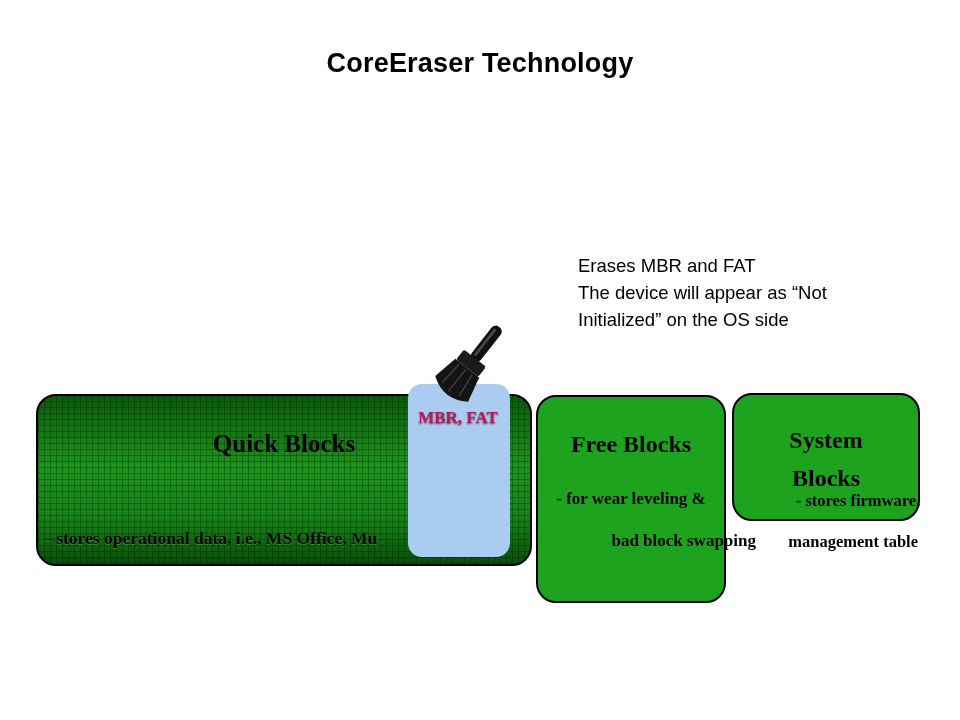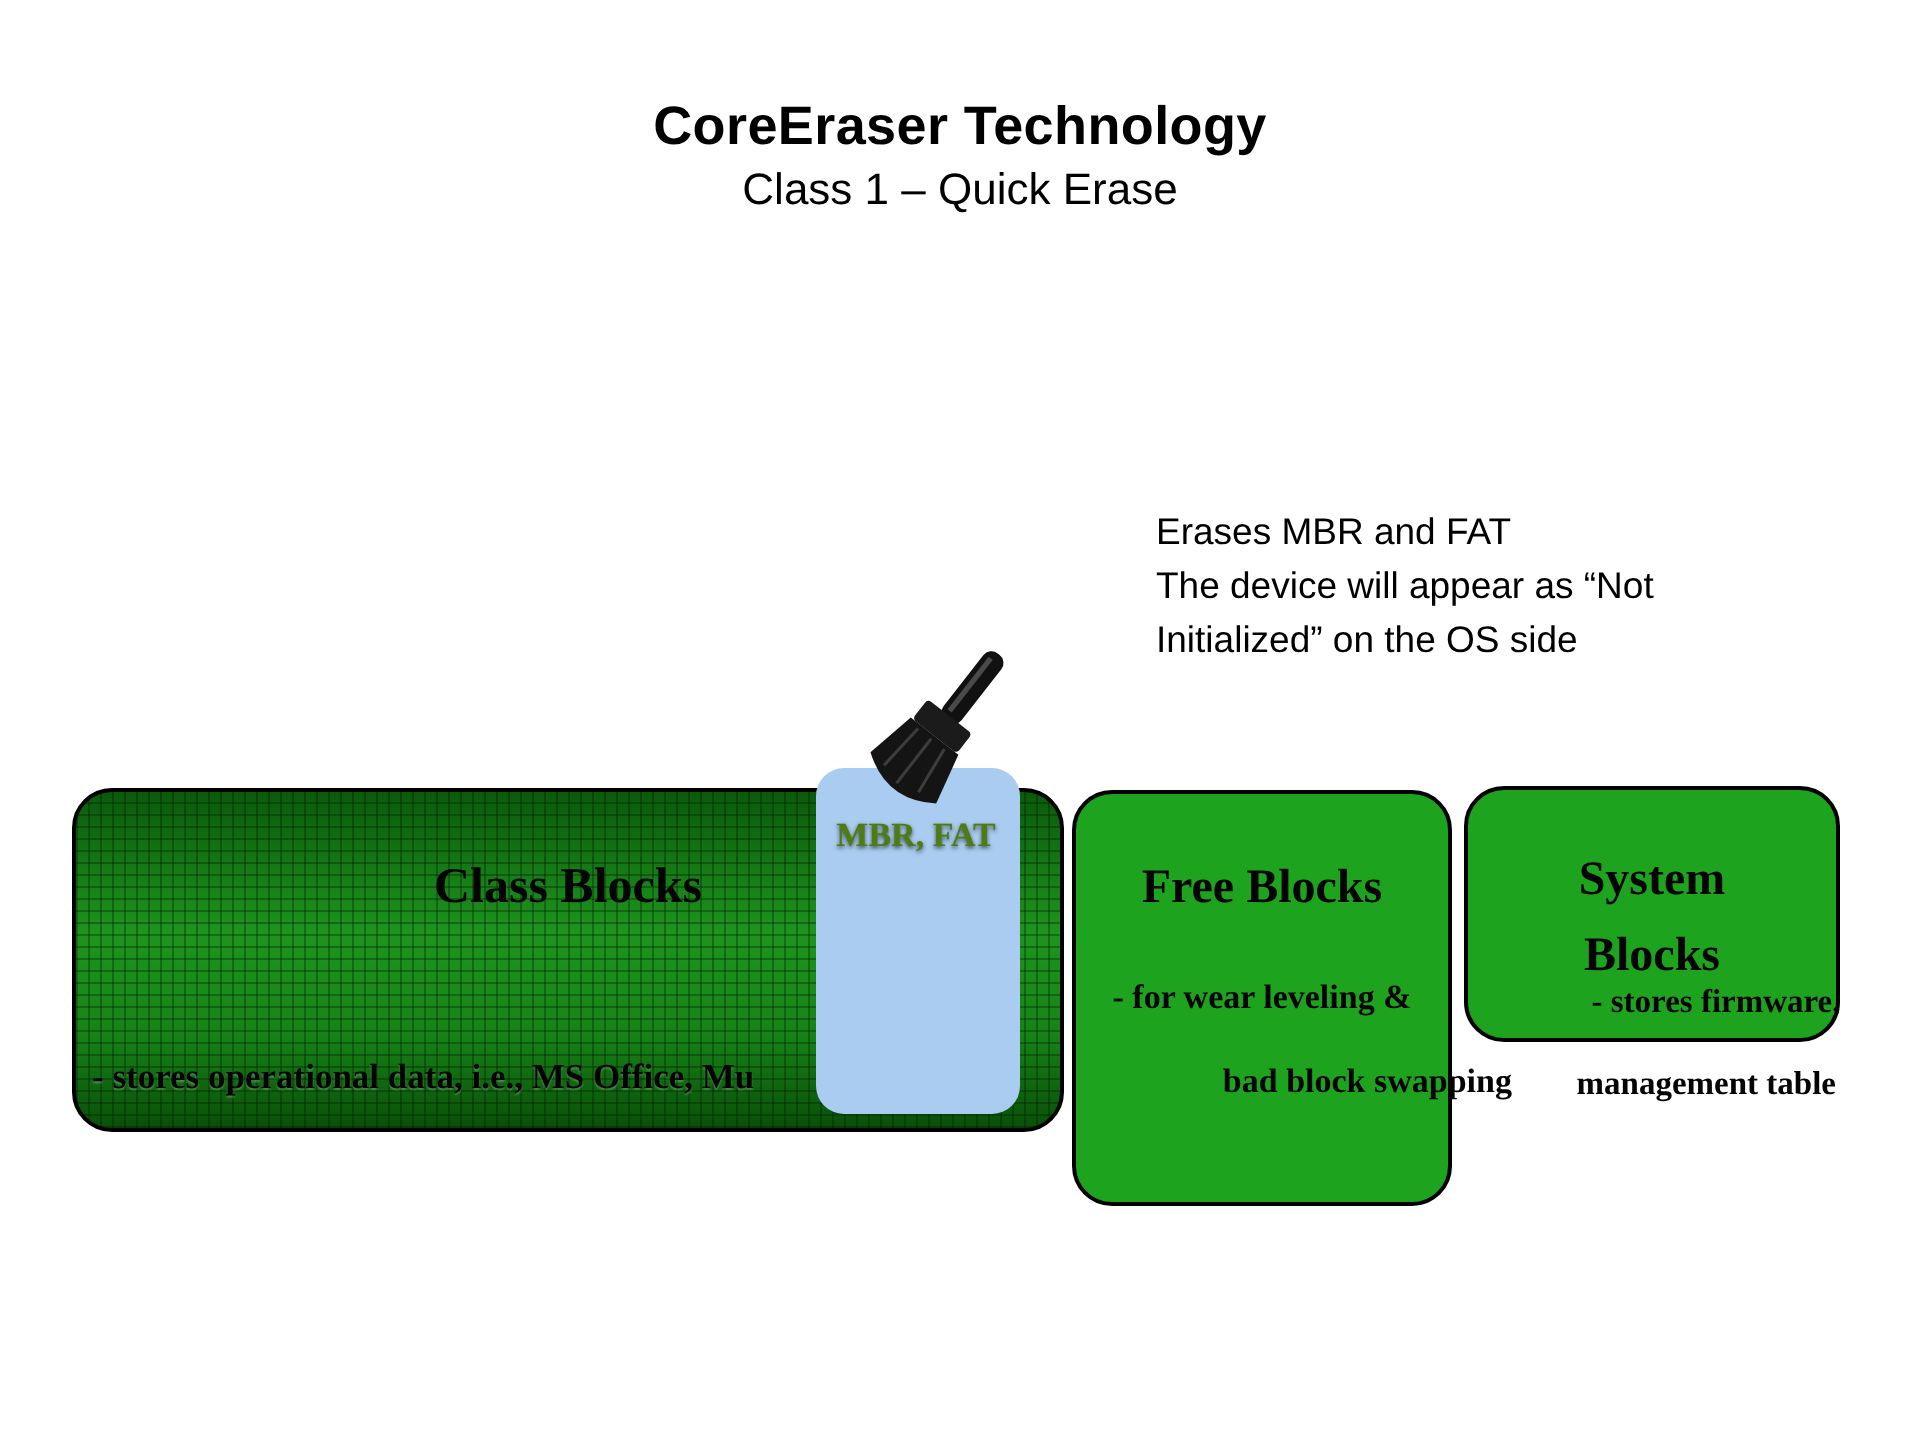--- a/index.html
+++ b/index.html
@@ -59,45 +59,44 @@
   .sys-desc2{position:absolute;top:137px;width:100%;text-align:right;font-size:16.5px;}
 
   
   .erase-rect{
     position:absolute;left:408px;top:384px;width:102px;height:173px;
     background:#a9ccf0;border-radius:14px;z-index:2;
   }
   .erase-label{
     position:absolute;left:402px;top:408px;width:112px;text-align:center;z-index:3;
     font-family:"Liberation Serif","DejaVu Serif",serif;font-weight:bold;font-size:17px;
-    color:#4d7c0f;text-shadow:0 1px 2px rgba(0,0,0,.65);
+    color:#be185d;text-shadow:0 1px 2px rgba(0,0,0,.65);
   }
 
   
   .brush{
     position:absolute;left:428px;top:314px;width:68px;height:100px;z-index:4;
     transform:rotate(38deg);transform-origin:50% 60%;
   }
 </style>
 </head>
 <body>
 
 <div class="slide">
 
   <div class="page-title">CoreEraser Technology</div>
-  <div class="page-subtitle">Class 1 – Quick Erase</div>
 
   <div class="annotation">
     <div>Erases MBR and FAT</div>
     <div>The device will appear as “Not</div>
     <div>Initialized” on the OS side</div>
   </div>
 
   <div class="block tex block-user">
-    <div class="blk-title user-title">Class Blocks</div>
+    <div class="blk-title user-title">Quick Blocks</div>
     <div class="user-desc">- stores operational data, i.e., MS Office, Mu</div>
   </div>
 
   <div class="block tex-bright block-free">
     <div class="blk-title free-title">Free Blocks</div>
     <div class="free-desc1">- for wear leveling &amp;</div>
     <div class="free-desc2">bad block swapping</div>
   </div>
 
   <div class="block tex-bright block-system">

